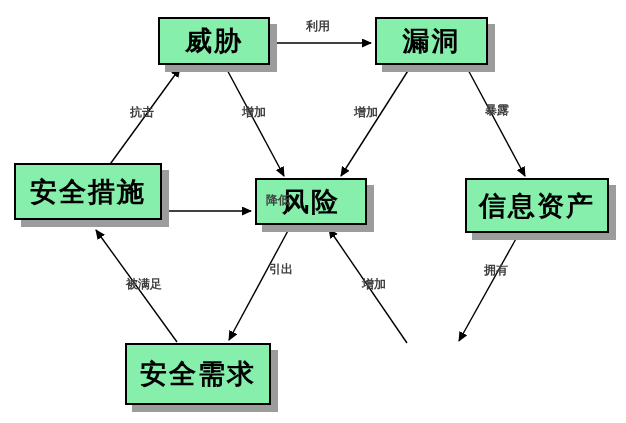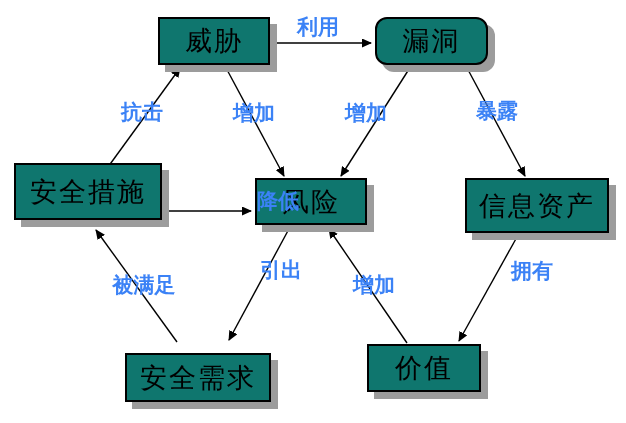--- a/index.html
+++ b/index.html
@@ -17,60 +17,60 @@
   }
   .edges-layer {
     position: absolute;
     left: 0;
     top: 0;
     width: 626px;
     height: 423px;
   }
   .node {
     position: absolute;
-    background: #0f766e;
+    background: #86efac;
     border: 2px solid #000000;
     box-shadow: 7px 7px 0 #9c9c9c;
     display: flex;
     align-items: center;
     justify-content: center;
     font-size: 27px;
-    font-weight: normal;
+    font-weight: bold;
     color: #000000;
     letter-spacing: 2px;
     box-sizing: border-box;
   }
   .edge-label {
     position: absolute;
     transform: translate(-50%, -50%);
-    font-size: 21px;
+    font-size: 12px;
     font-weight: bold;
-    color: #3b82f6;
+    color: #404040;
     white-space: nowrap;
     line-height: 1;
   }
   
   #node-threat               { left: 158px; top: 17px;  width: 112px; height: 48px; }
-  #node-vulnerability        { left: 375px; top: 17px;  width: 113px; height: 48px; border-radius: 12px; }
+  #node-vulnerability        { left: 375px; top: 17px;  width: 113px; height: 48px; }
   #node-security-measures    { left: 14px;  top: 163px; width: 148px; height: 57px; }
   #node-risk                 { left: 255px; top: 178px; width: 112px; height: 47px; }
   #node-information-assets   { left: 465px; top: 178px; width: 144px; height: 55px; }
-  #node-security-requirements{ left: 125px; top: 353px; width: 146px; height: 49px; text-align: right; }
+  #node-security-requirements{ left: 125px; top: 343px; width: 146px; height: 62px; text-align: right; }
   #node-value                { left: 367px; top: 344px; width: 114px; height: 48px; }
   
   #label-exploit        { left: 318px; top: 26px;  }
   #label-resist         { left: 142px; top: 113px; font-family: Liberation Mono, monospace; }
   #label-increase-threat{ left: 254px; top: 112px; }
   #label-increase-vuln  { left: 366px; top: 112px; }
   #label-expose         { left: 497px; top: 110px; }
   #label-reduce         { left: 278px; top: 200px; text-align: right; }
   #label-satisfied      { left: 144px; top: 284px; }
   #label-lead           { left: 250px; top: 269px; margin-left: 31px; }
   #label-increase-value { left: 374px; top: 284px; }
-  #label-possess        { left: 496px; top: 270px; margin-left: 36px; }
+  #label-possess        { left: 496px; top: 270px; }
 </style>
 </head>
 <body>
 
 <div class="canvas">
 
   <svg class="edges-layer" width="626" height="423" viewBox="0 0 626 423" xmlns="http://www.w3.org/2000/svg">
     <defs>
       <marker id="arrow" markerWidth="11" markerHeight="9" refX="9" refY="4.5" orient="auto" markerUnits="userSpaceOnUse">
         <path d="M0,0 L10,4.5 L0,9 z" fill="#000000"></path>
@@ -89,21 +89,20 @@
       <line x1="522" y1="228" x2="459" y2="341" marker-end="url(#arrow)"></line>
     </g>
   </svg>
 
   <div class="node" id="node-threat">威胁</div>
   <div class="node" id="node-vulnerability">漏洞</div>
   <div class="node" id="node-security-measures">安全措施</div>
   <div class="node" id="node-risk">风险</div>
   <div class="node" id="node-information-assets">信息资产</div>
   <div class="node" id="node-security-requirements">安全需求</div>
-  <div class="node" id="node-value">价值</div>
 
   <div class="edge-label" id="label-exploit">利用</div>
   <div class="edge-label" id="label-resist">抗击</div>
   <div class="edge-label" id="label-increase-threat">增加</div>
   <div class="edge-label" id="label-increase-vuln">增加</div>
   <div class="edge-label" id="label-expose">暴露</div>
   <div class="edge-label" id="label-reduce">降低</div>
   <div class="edge-label" id="label-satisfied">被满足</div>
   <div class="edge-label" id="label-lead">引出</div>
   <div class="edge-label" id="label-increase-value">增加</div>

